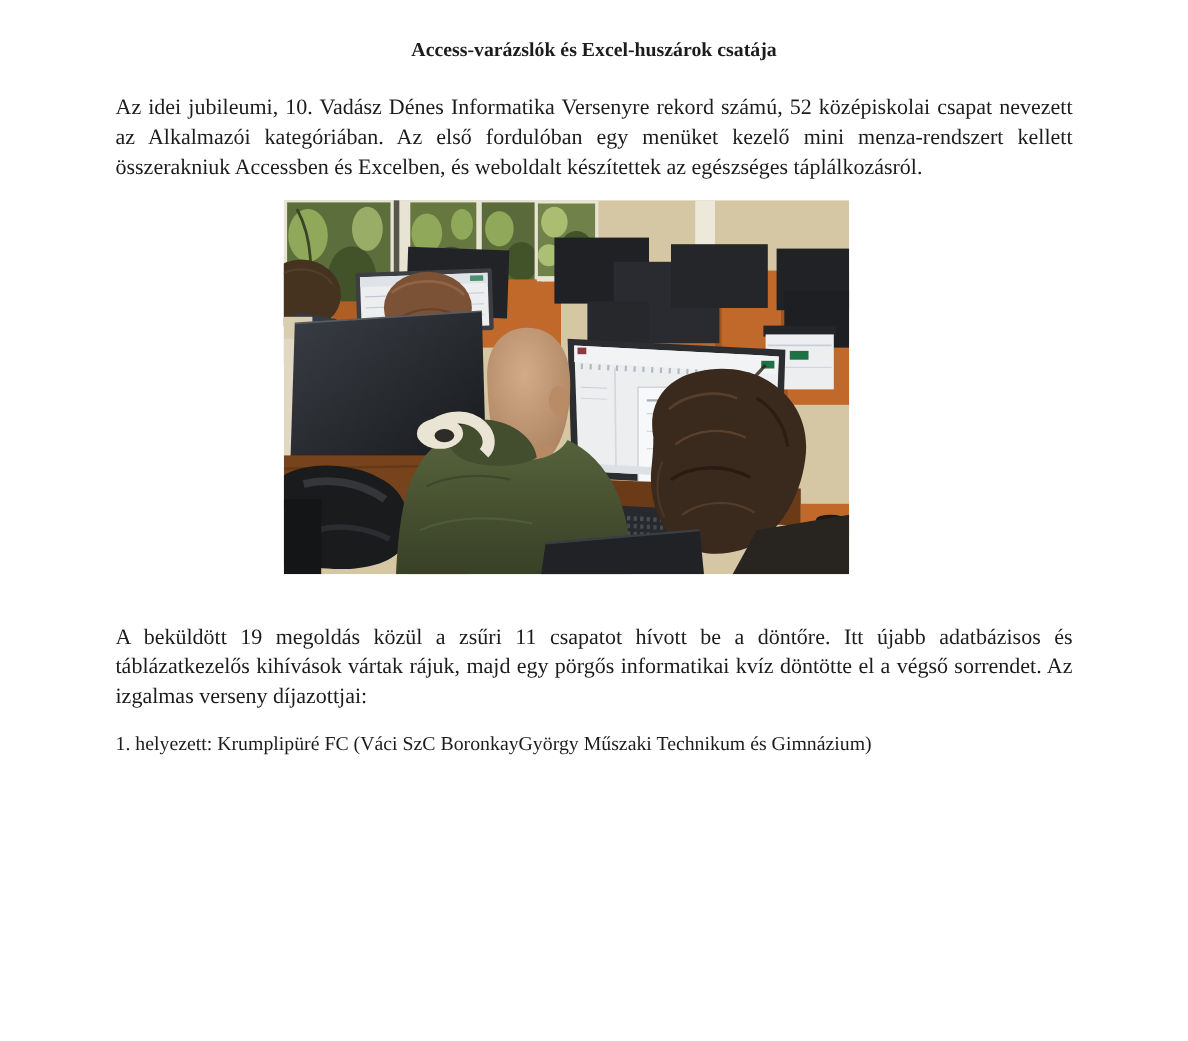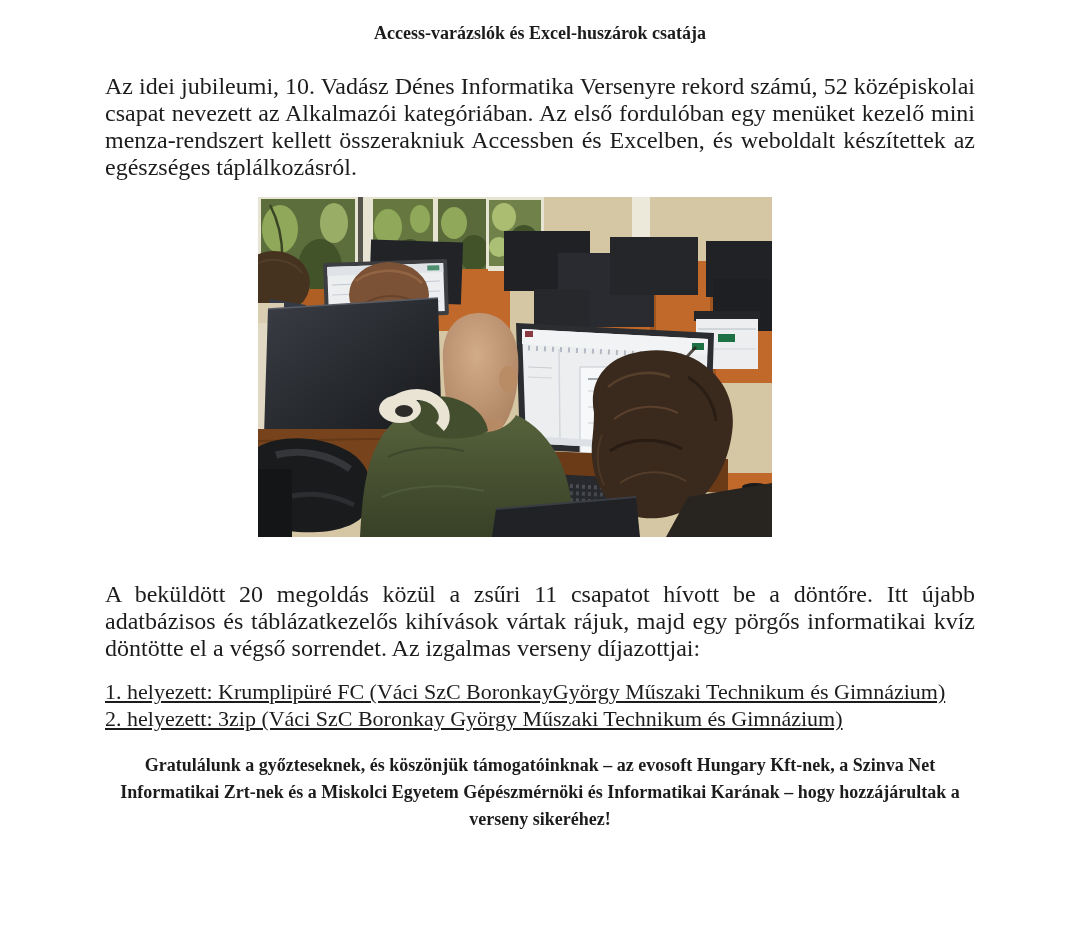--- a/index.html
+++ b/index.html
@@ -6,51 +6,50 @@
   body {
     width: 1080px;
     height: 946px;
     background: #ffffff;
     color: #1c1c1c;
     font-family: "Liberation Serif", "DejaVu Serif", serif;
     overflow: hidden;
   }
   .content {
     width: 870px;
-    margin: 0 auto;
+    margin: 12px auto;
     padding-top: 20px;
   }
   .title {
     font-size: 18px;
     line-height: 27px;
     font-weight: 700;
     text-align: center;
     margin: 0;
   }
   .para {
-    font-size: 24px;
+    font-size: 20px;
     line-height: 27px;
     text-align: justify;
     margin: 26px 0 0 0;
   }
   .para.results { margin-top: 44px; }
   figure.photo {
     width: 514px;
     height: 340px;
     margin: 16px 0 0 153px;
     padding: 0;
   }
   figure.photo svg { display: block; }
   ul.winners {
     list-style: none;
     margin: 16px 0 0 0;
     padding: 0;
-    font-size: 22px;
-    line-height: 27px;
-    text-decoration: underline;
+    font-size: 18px;
+    line-height: 27px;
   }
   .closing {
     font-size: 18px;
     line-height: 27px;
     font-weight: 700;
     text-align: center;
     margin: 20px 0 0 0;
   }
 </style>
 </head>
@@ -244,22 +243,20 @@
         <polygon points="430,300 514,286 514,340 408,340" fill="#28241f"></polygon>
       </g>
 
       <g>
         <polygon points="238,312 378,300 382,340 234,340" fill="#202226"></polygon>
         <line x1="238" y1="312" x2="378" y2="300" stroke="#3a3d42" stroke-width="2"></line>
       </g>
     </svg>
   </figure>
 
-  <p class="para results">A beküldött 20 megoldás közül a zsűri 11 csapatot hívott be a döntőre. Itt újabb adatbázisos és táblázatkezelős kihívások vártak rájuk, majd egy pörgős informatikai kvíz döntötte el a végső sorrendet. Az izgalmas verseny díjazottjai:</p>
+  <p class="para results">A beküldött 19 megoldás közül a zsűri 11 csapatot hívott be a döntőre. Itt újabb adatbázisos és táblázatkezelős kihívások vártak rájuk, majd egy pörgős informatikai kvíz döntötte el a végső sorrendet. Az izgalmas verseny díjazottjai:</p>
 
   <ul class="winners">
     <li>1. helyezett: Krumplipüré FC (Váci SzC BoronkayGyörgy Műszaki Technikum és Gimnázium)</li>
-    <li>2. helyezett: 3zip (Váci SzC Boronkay György Műszaki Technikum és Gimnázium)</li>
   </ul>
 
-  <p class="closing">Gratulálunk a győzteseknek, és köszönjük támogatóinknak – az evosoft Hungary Kft-nek, a Szinva Net Informatikai Zrt-nek és a Miskolci Egyetem Gépészmérnöki és Informatikai Karának – hogy hozzájárultak a verseny sikeréhez!</p>
 
 </main>
 
 </body></html>

